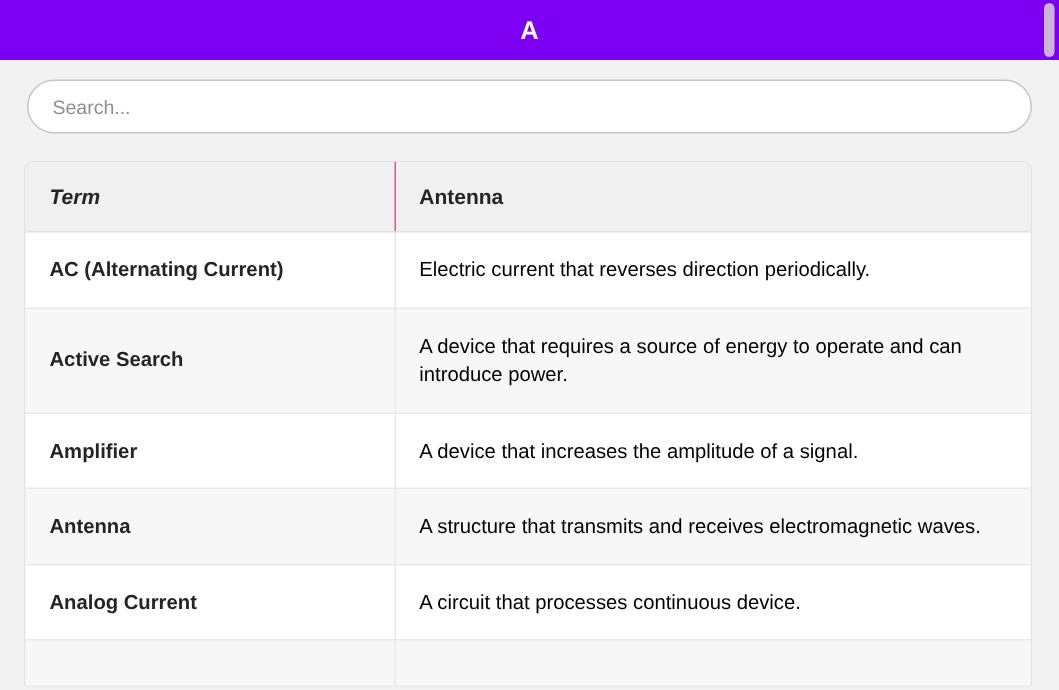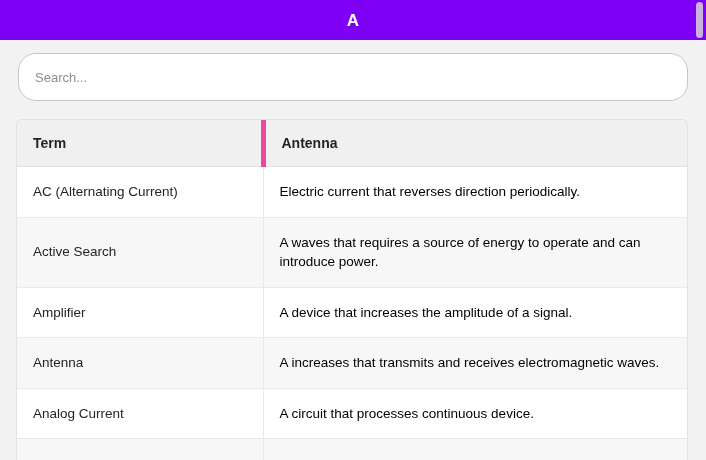--- a/index.html
+++ b/index.html
@@ -77,21 +77,21 @@
     padding: 0;
   }
 
   
   .search-wrap {
     margin: 13px 18px 0 18px;
   }
 
   .search-input {
     width: 670px;
-    height: 48px;
+    height: 36px;
     border: 1px solid #c6c6c6;
     border-radius: 18px;
     background: #ffffff;
     padding: 0 16px;
     font-family: "Liberation Sans", sans-serif;
     font-size: 13px;
     color: #333333;
     outline: none;
   }
 
@@ -125,34 +125,35 @@
     text-align: left;
     font-size: 14px;
     font-weight: bold;
     color: #242424;
     padding: 15px 16px;
     border-bottom: 1px solid #e2e2e2;
     vertical-align: middle;
   }
 
   table.glossary thead th.th-term {
-    border-right: 5px solid #ec4899;
+    border-right: 1px solid #ec4899;
+    font-style: italic;
   }
 
   table.glossary tbody td {
     font-size: 13.5px;
     color: #000000;
     padding: 15px 16px;
     border-bottom: 1px solid #e9e9e9;
     vertical-align: middle;
     line-height: 1.45;
   }
 
   table.glossary tbody td.td-term {
-    font-weight: normal;
+    font-weight: bold;
     color: #242424;
     border-right: 1px solid #e9e9e9;
   }
 
   table.glossary tbody tr:nth-child(odd)  { background: #ffffff; }
   table.glossary tbody tr:nth-child(even) { background: #f7f7f7; }
 </style>
 </head>
 <body>
 
@@ -184,29 +185,29 @@
           <th class="th-mean">Antenna</th>
         </tr>
       </thead>
       <tbody>
         <tr>
           <td class="td-term">AC (Alternating Current)</td>
           <td class="td-mean">Electric current that reverses direction periodically.</td>
         </tr>
         <tr>
           <td class="td-term">Active Search</td>
-          <td class="td-mean">A waves that requires a source of energy to operate and can introduce power.</td>
+          <td class="td-mean">A device that requires a source of energy to operate and can introduce power.</td>
         </tr>
         <tr>
           <td class="td-term">Amplifier</td>
           <td class="td-mean">A device that increases the amplitude of a signal.</td>
         </tr>
         <tr>
           <td class="td-term">Antenna</td>
-          <td class="td-mean">A increases that transmits and receives electromagnetic waves.</td>
+          <td class="td-mean">A structure that transmits and receives electromagnetic waves.</td>
         </tr>
         <tr>
           <td class="td-term">Analog Current</td>
           <td class="td-mean">A circuit that processes continuous device.</td>
         </tr>
         <tr>
           <td class="td-term"></td>
           <td class="td-mean"></td>
         </tr>
       </tbody>

